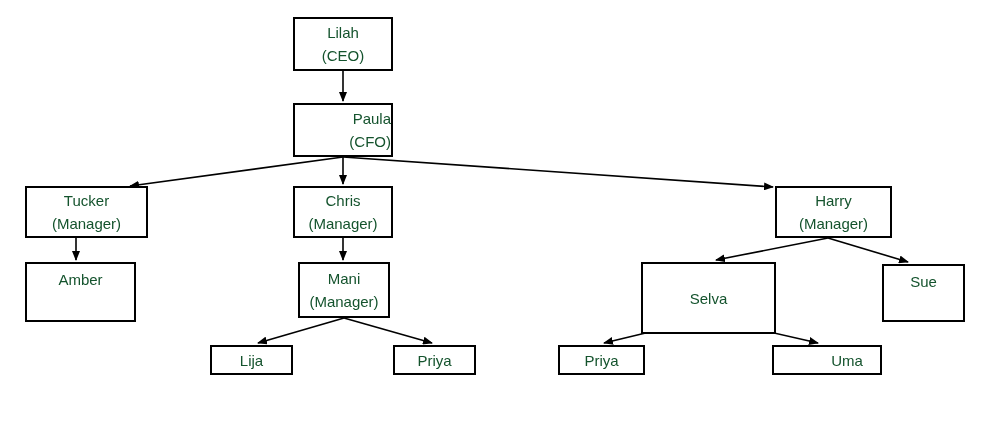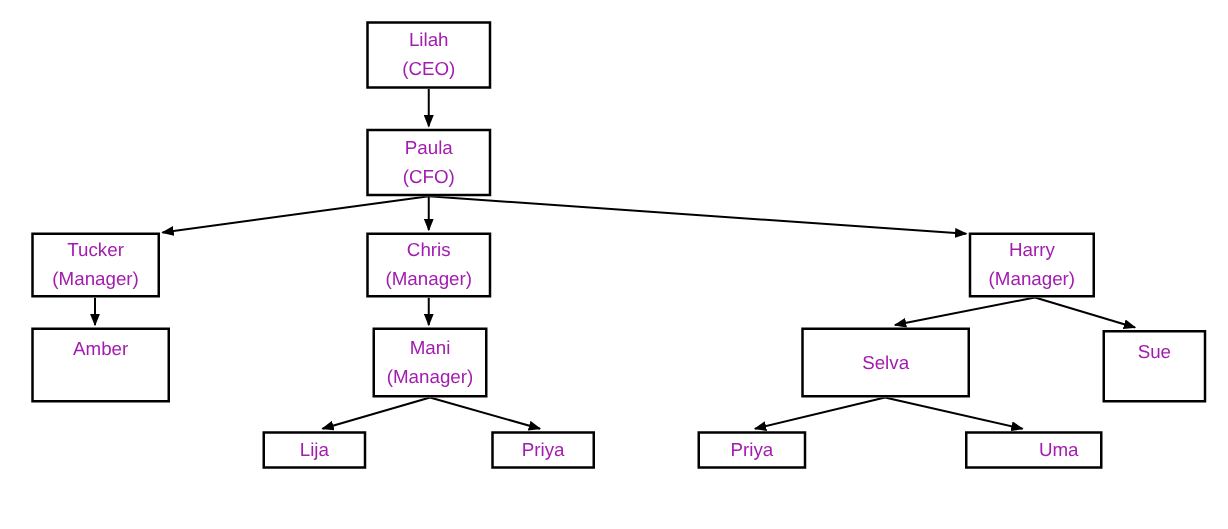--- a/index.html
+++ b/index.html
@@ -26,21 +26,21 @@
     pointer-events: none;
   }
   .node {
     position: absolute;
     box-sizing: border-box;
     border: 2px solid #000000;
     background: #ffffff;
     display: flex;
     flex-direction: column;
     align-items: center;
-    color: #a21caf;
+    color: #14532d;
     font-family: "Liberation Sans", sans-serif;
     font-size: 15px;
     line-height: 23px;
     z-index: 2;
   }
   .node.center-v {
     justify-content: center;
   }
   .node.top-v {
     justify-content: flex-start;
@@ -76,44 +76,44 @@
         <line x1="828" y1="238" x2="908" y2="262" stroke="#000000" stroke-width="1.6" marker-end="url(#arrowhead)"></line>
         <line x1="708" y1="318" x2="604" y2="343" stroke="#000000" stroke-width="1.6" marker-end="url(#arrowhead)"></line>
         <line x1="708" y1="318" x2="818" y2="343" stroke="#000000" stroke-width="1.6" marker-end="url(#arrowhead)"></line>
       </g>
   </svg>
   <div id="nodes-group">
       <div class="node center-v" style="left: 293px; top: 17px; width: 100px; height: 54px;">
         <span class="node-name">Lilah</span>
         <span class="node-role">(CEO)</span>
       </div>
-      <div class="node center-v" style="left: 293px; top: 103px; width: 100px; height: 54px;">
+      <div class="node center-v" style="left: 293px; top: 103px; width: 100px; height: 54px; align-items: flex-end;">
         <span class="node-name">Paula</span>
         <span class="node-role">(CFO)</span>
       </div>
-      <div class="node center-v" style="left: 25px; top: 186px; width: 103px; height: 52px;">
+      <div class="node center-v" style="left: 25px; top: 186px; width: 123px; height: 52px;">
         <span class="node-name">Tucker</span>
         <span class="node-role">(Manager)</span>
       </div>
       <div class="node center-v" style="left: 293px; top: 186px; width: 100px; height: 52px;">
         <span class="node-name">Chris</span>
         <span class="node-role">(Manager)</span>
       </div>
-      <div class="node center-v" style="left: 775px; top: 186px; width: 101px; height: 52px;">
+      <div class="node center-v" style="left: 775px; top: 186px; width: 117px; height: 52px;">
         <span class="node-name">Harry</span>
         <span class="node-role">(Manager)</span>
       </div>
       <div class="node top-v" style="left: 25px; top: 262px; width: 111px; height: 60px;">
         <span class="node-name">Amber</span>
       </div>
       <div class="node center-v" style="left: 298px; top: 262px; width: 92px; height: 56px;">
         <span class="node-name">Mani</span>
         <span class="node-role">(Manager)</span>
       </div>
-      <div class="node center-v" style="left: 641px; top: 262px; width: 135px; height: 56px;">
+      <div class="node center-v" style="left: 641px; top: 262px; width: 135px; height: 72px;">
         <span class="node-name">Selva</span>
       </div>
       <div class="node top-v" style="left: 882px; top: 264px; width: 83px; height: 58px;">
         <span class="node-name">Sue</span>
       </div>
       <div class="node center-v" style="left: 210px; top: 345px; width: 83px; height: 30px;">
         <span class="node-name">Lija</span>
       </div>
       <div class="node center-v" style="left: 393px; top: 345px; width: 83px; height: 30px;">
         <span class="node-name">Priya</span>

